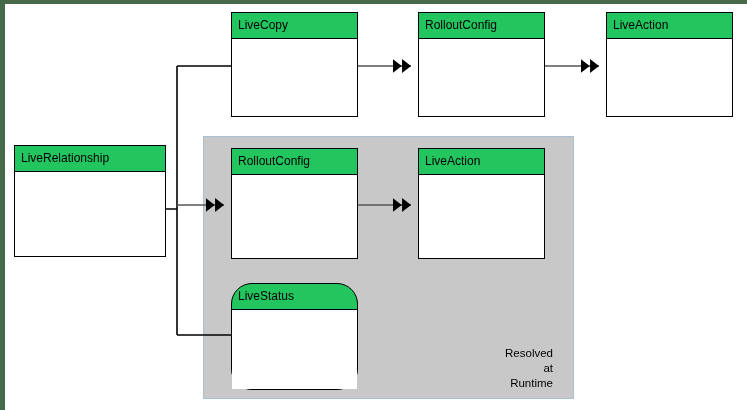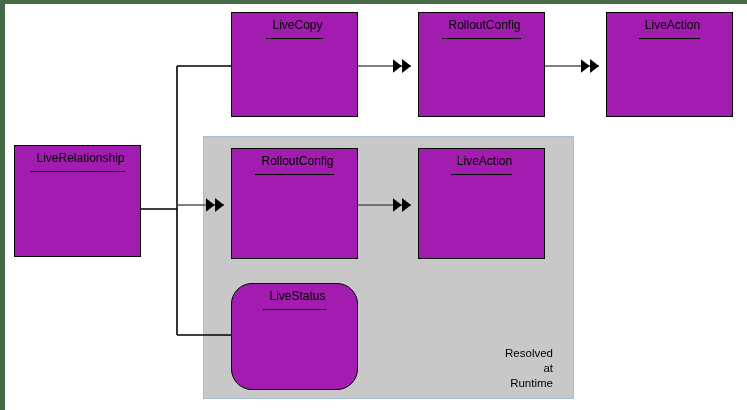--- a/index.html
+++ b/index.html
@@ -37,25 +37,24 @@
     position: absolute;
     text-align: right;
     font-size: 11.5px;
     line-height: 15px;
     color: #000000;
     white-space: pre-line;
   }
   .uml-box {
     position: absolute;
     box-sizing: border-box;
-    background: #a21caf;
+    background: #22c55e;
     border: 1.6px solid #000000;
     display: flex;
     flex-direction: column;
-    align-items: center;
   }
   .uml-title {
     box-sizing: border-box;
     height: 26px;
     line-height: 25px;
     padding-left: 6px;
     font-size: 12px;
     color: #000000;
     border-bottom: 1.6px solid #000000;
     white-space: nowrap;
@@ -116,21 +115,21 @@
     <path class="wire-gray" d="M 177 205 L 224 205" marker-end="url(#dblarrow)"></path>
 
     <path class="wire-gray" d="M 358 66 L 411 66" marker-end="url(#dblarrow)"></path>
 
     <path class="wire-gray" d="M 545 66 L 599 66" marker-end="url(#dblarrow)"></path>
 
     <path class="wire-gray" d="M 358 205 L 411 205" marker-end="url(#dblarrow)"></path>
   </svg>
 
   <div id="nodes">
-      <div class="uml-box" style="left: 14px; top: 145px; width: 127px; height: 112px;">
+      <div class="uml-box" style="left: 14px; top: 145px; width: 152px; height: 112px;">
         <div class="uml-title">LiveRelationship</div>
         <div class="uml-body"></div>
       </div>
       <div class="uml-box" style="left: 231px; top: 12px; width: 127px; height: 105px;">
         <div class="uml-title">LiveCopy</div>
         <div class="uml-body"></div>
       </div>
       <div class="uml-box" style="left: 418px; top: 12px; width: 127px; height: 105px;">
         <div class="uml-title">RolloutConfig</div>
         <div class="uml-body"></div>

